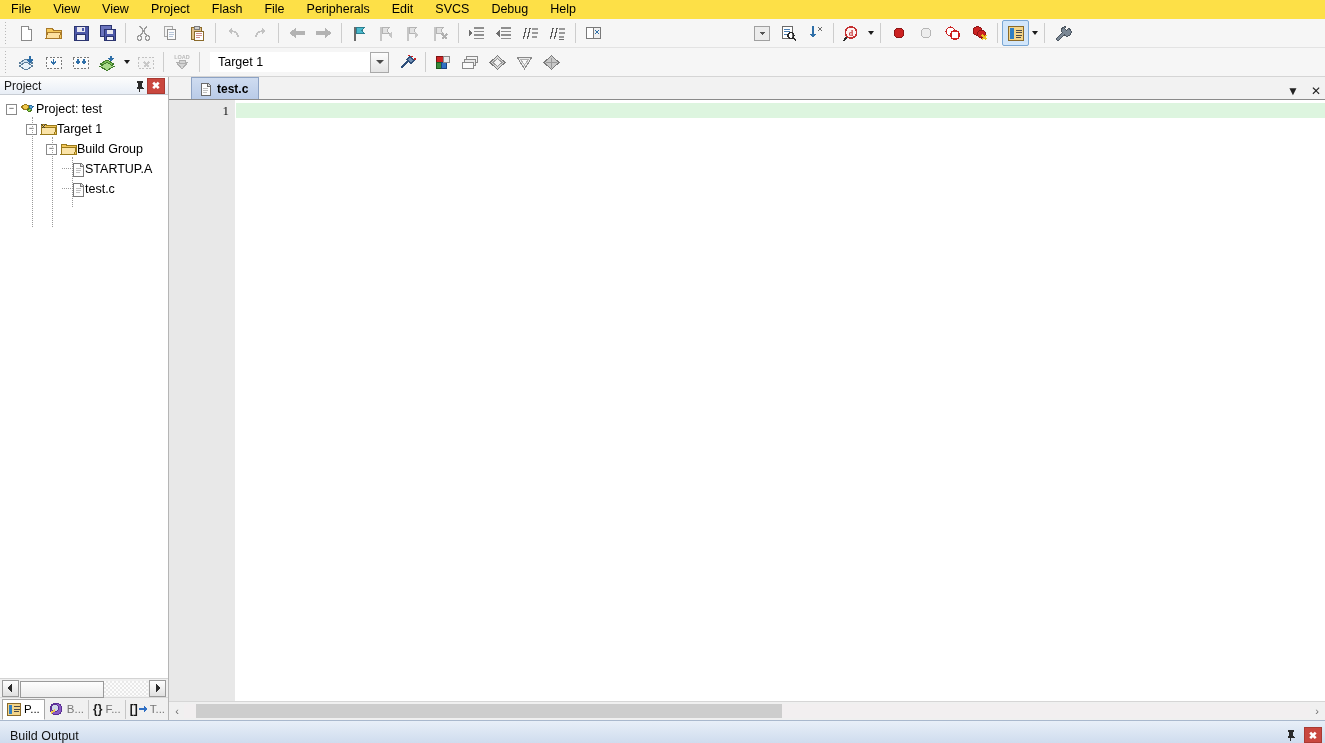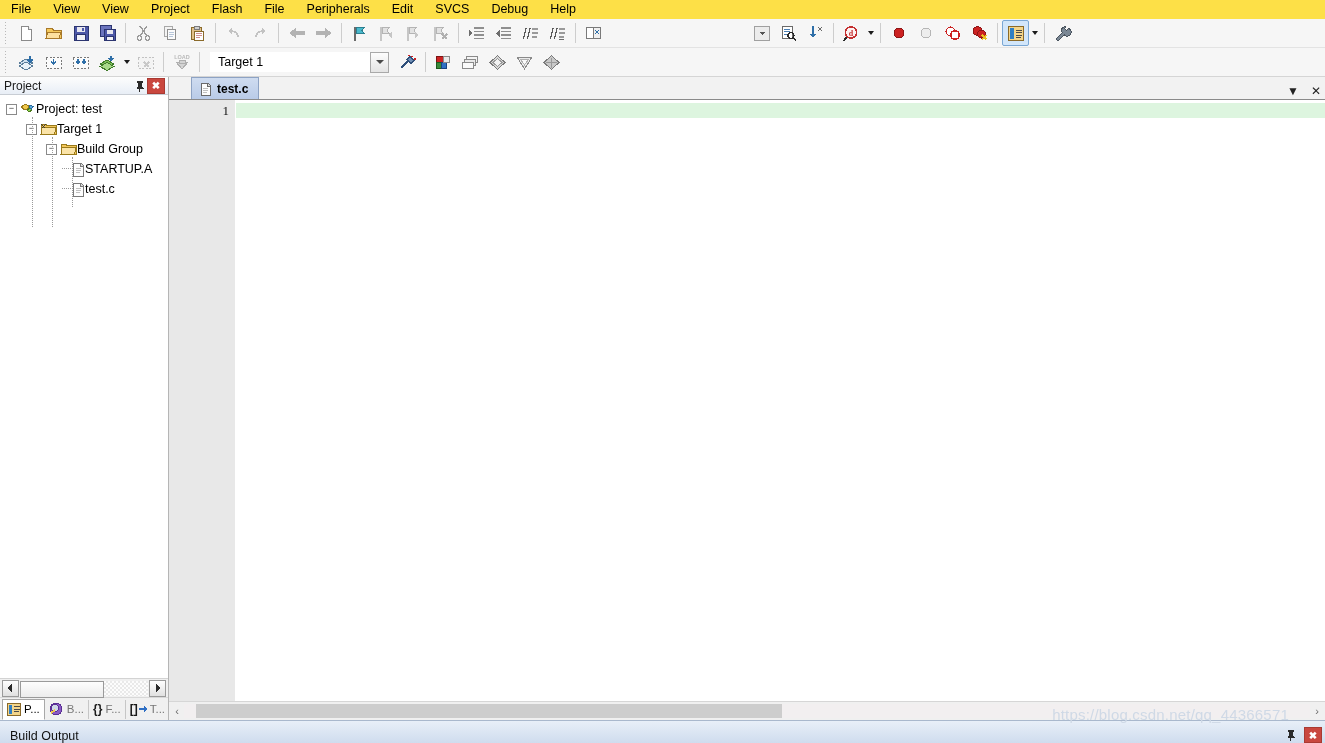--- a/index.html
+++ b/index.html
@@ -612,14 +612,13 @@
       <div style="display:flex;align-items:center">
         <svg width="11" height="12" viewBox="0 0 11 12">
             <path d="M2 1h7v1.5H8v4l1.5 1.5v1h-7v-1L4 6.5v-4H3V1z" fill="#2a2a2a"></path>
             <path d="M5.5 8.5v3" stroke="#2a2a2a"></path>
           </svg>
       </div>
       <div class="bo-close">✖</div>
     </div>
   </div>
 
-  <div class="watermark">https://blog.csdn.net/qq_44366571</div>
 </div>
 
 </body></html>

